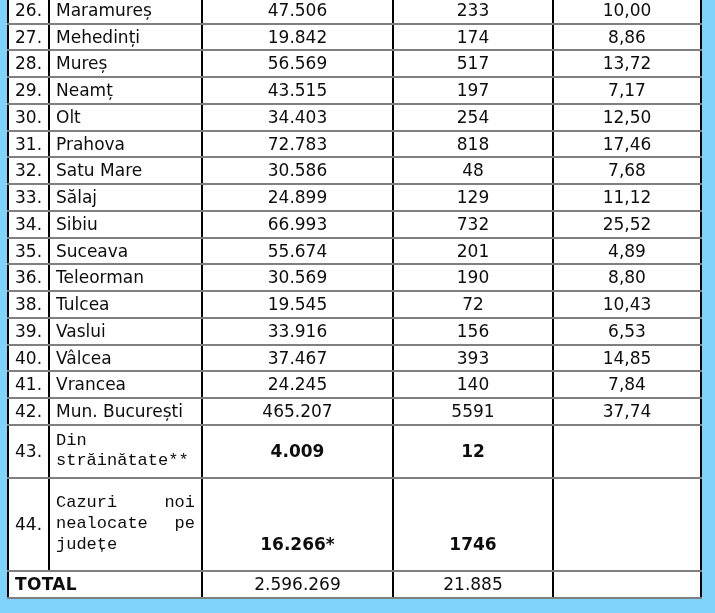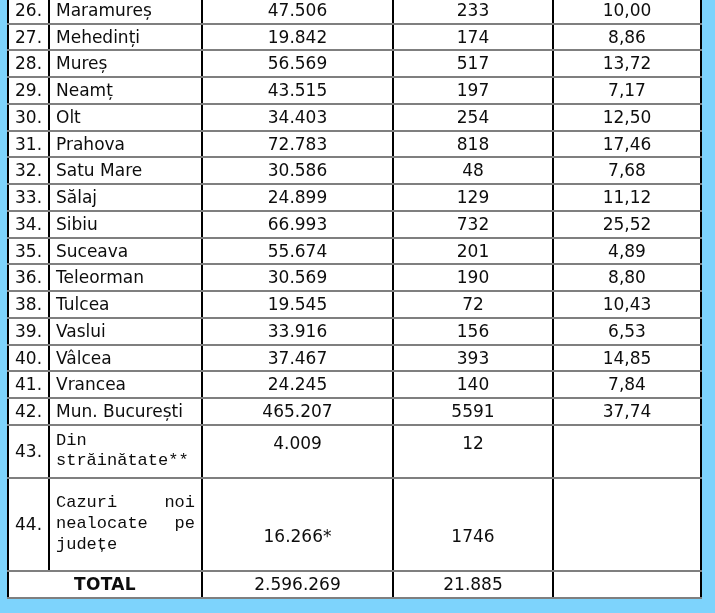--- a/index.html
+++ b/index.html
@@ -87,33 +87,34 @@
     vertical-align: top;
     padding-top: 5px;
     line-height: 1.42;
     font-family: Liberation Mono, monospace;
   }
   tr.tall-43 td { height: 53px; }
   tr.tall-44 td { height: 93px; }
   tr.tall-43 td.num,
   tr.tall-44 td.num {
     vertical-align: bottom;
-    padding-bottom: 23px;
+    padding-bottom: 15px;
+    font-weight: bold;
   }
   tr.tall-43 td.blank,
   tr.tall-44 td.blank { vertical-align: bottom; }
 
   
   tr.total-row td {
     height: 27px;
     border-bottom: 2px solid #7f7f7f;
   }
   td.total-label {
     font-weight: bold;
-    text-align: center;
+    text-align: left;
     padding-left: 16px;
     letter-spacing: 0.3px;
     white-space: nowrap;
     margin-left: 32px;
   }
   td.total-blank-right {
     border-right: none;
     border-left: 2px solid #000000;
   }
 </style>

